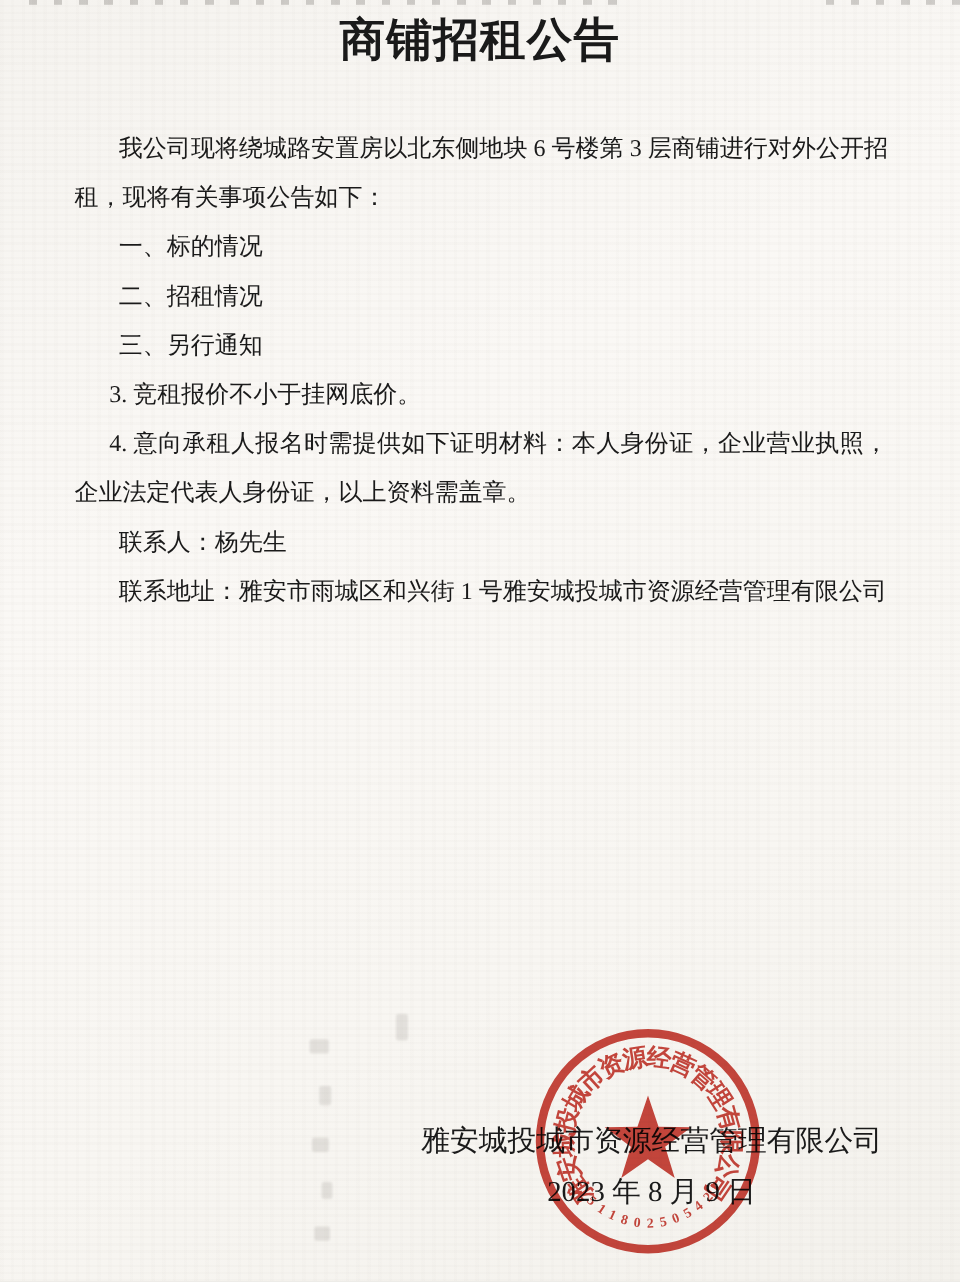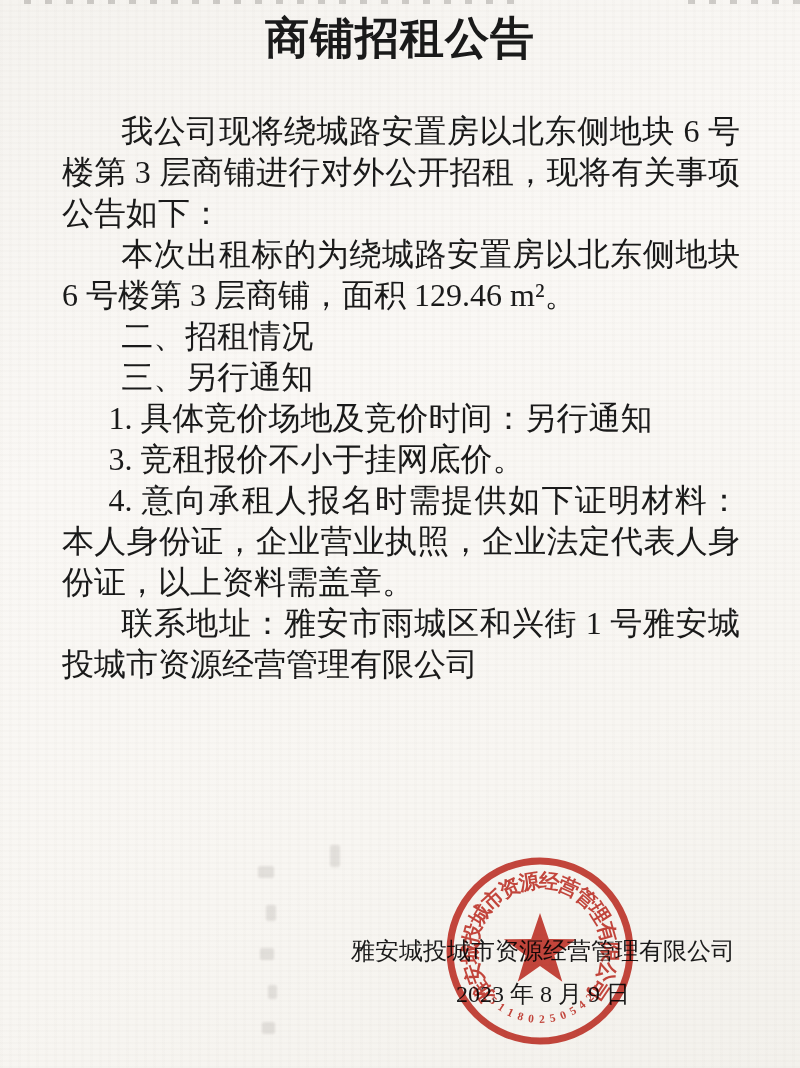--- a/index.html
+++ b/index.html
@@ -36,34 +36,34 @@
   }
   .edge-a { left: 24px;  width: 500px; }
   .edge-b { left: 688px; width: 112px; }
 
   .doc-title {
     position: relative;
     z-index: 3;
     margin: 0;
     padding-top: 11px;
     text-align: center;
-    font-size: 44px;
+    font-size: 38px;
     font-weight: bold;
     letter-spacing: 1px;
     line-height: 1.25;
   }
   .content {
     position: relative;
     z-index: 3;
     margin-top: 45px;
     padding: 0 60px 0 62px;
   }
   .content p {
     margin: 0;
-    font-size: 32px;
+    font-size: 20px;
     line-height: 41px;
     text-align: justify;
   }
   .indent-para { text-indent: 1.85em; }
   .indent-item { text-indent: 1.45em; }
 
   .signature {
     position: absolute;
     z-index: 4;
     top: 930px;
@@ -110,29 +110,29 @@
 <div class="page">
   <div class="paper-noise"></div>
   <div class="edge-artifact edge-a"></div>
   <div class="edge-artifact edge-b"></div>
 
   <h1 class="doc-title">商铺招租公告</h1>
 
   <div class="content">
     <p class="indent-para">我公司现将绕城路安置房以北东侧地块 6 号楼第 3 层商铺进行对外公开招租，现将有关事项公告如下：</p>
 
-    <p class="indent-para">本次出租标的为绕城路安置房以北东侧地块 6 号楼第 3 层商铺，面积 129.46 m²。</p>
+    <p class="indent-para">一、标的情况</p>
 
     <p class="indent-para">二、招租情况</p>
 
     <p class="indent-para">三、另行通知</p>
-    <p class="indent-item">1. 具体竞价场地及竞价时间：另行通知</p>
     <p class="indent-item">3. 竞租报价不小于挂网底价。</p>
     <p class="indent-item">4. 意向承租人报名时需提供如下证明材料：本人身份证，企业营业执照，企业法定代表人身份证，以上资料需盖章。</p>
 
+    <p class="indent-para">联系人：杨先生</p>
     <p class="indent-para">联系地址：雅安市雨城区和兴街 1 号雅安城投城市资源经营管理有限公司</p>
   </div>
 
   <div class="signature">
     <div>雅安城投城市资源经营管理有限公司</div>
     <div>2023 年 8 月 9 日</div>
   </div>
 
   <svg class="seal" viewBox="0 0 200 200">
     <circle cx="100" cy="100" r="90" fill="none" stroke-width="7" stroke="#c5342a"></circle>

